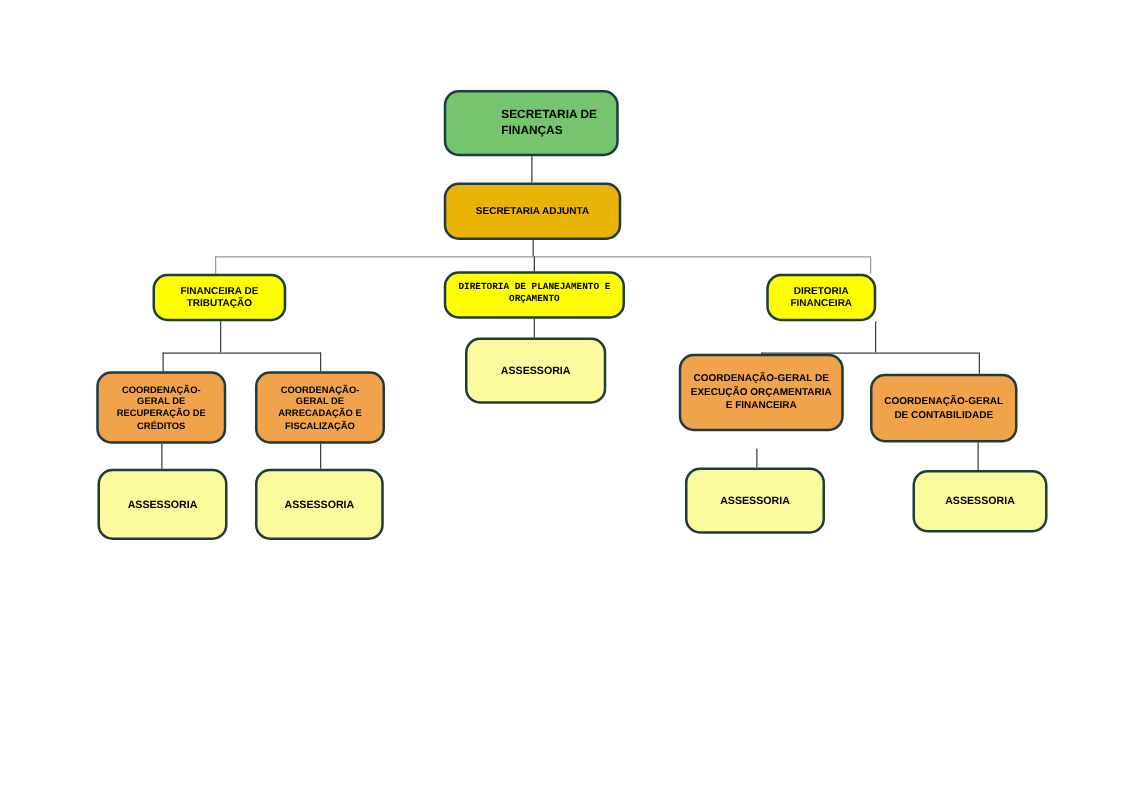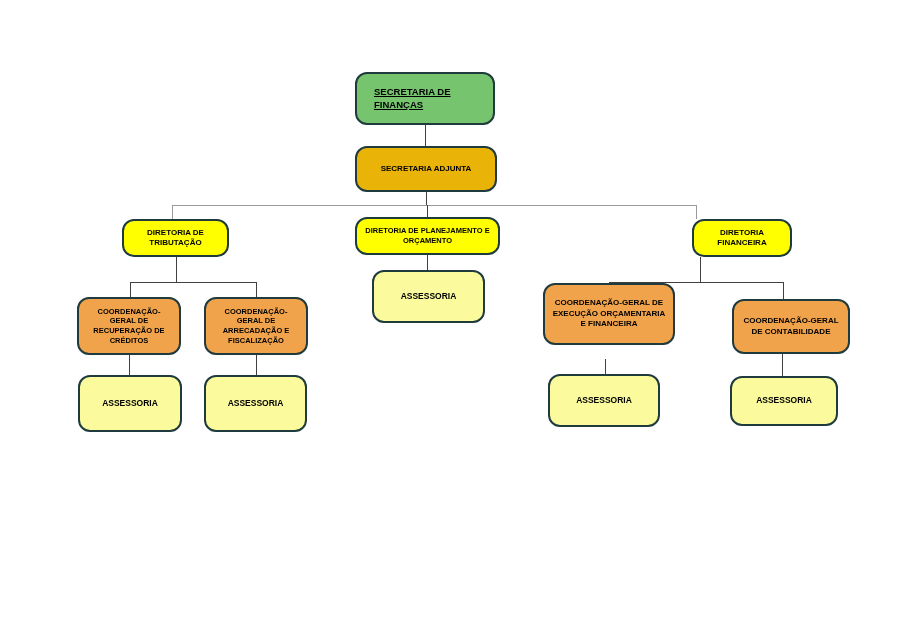--- a/index.html
+++ b/index.html
@@ -55,40 +55,40 @@
     <div class="line" style="left: 256px; top: 282px; width: 1px; height: 15px; background: rgb(64, 64, 64);"></div>
     <div class="line" style="left: 427px; top: 255px; width: 1px; height: 15px; background: rgb(64, 64, 64);"></div>
     <div class="line" style="left: 700px; top: 257px; width: 1px; height: 25px; background: rgb(64, 64, 64);"></div>
     <div class="line" style="left: 609px; top: 282px; width: 174px; height: 1px; background: rgb(64, 64, 64);"></div>
     <div class="line" style="left: 609px; top: 282px; width: 1px; height: 15px; background: rgb(64, 64, 64);"></div>
     <div class="line" style="left: 783px; top: 282px; width: 1px; height: 17px; background: rgb(64, 64, 64);"></div>
     <div class="line" style="left: 129px; top: 355px; width: 1px; height: 20px; background: rgb(64, 64, 64);"></div>
     <div class="line" style="left: 256px; top: 355px; width: 1px; height: 20px; background: rgb(64, 64, 64);"></div>
     <div class="line" style="left: 605px; top: 359px; width: 1px; height: 15px; background: rgb(64, 64, 64);"></div>
     <div class="line" style="left: 782px; top: 354px; width: 1px; height: 22px; background: rgb(64, 64, 64);"></div>
-    <div class="node align-left" style="left: 355px; top: 72px; width: 140px; height: 53px; background: rgb(118, 197, 110); border-color: rgb(31, 59, 61); color: rgb(0, 0, 0); font-size: 9.5px; padding-left: 17px; text-decoration: underline;">SECRETARIA DE
+    <div class="node align-left" style="left: 355px; top: 72px; width: 140px; height: 53px; background: rgb(118, 197, 110); border-color: rgb(31, 59, 61); color: rgb(0, 0, 0); font-size: 9.5px; padding-left: 44px;">SECRETARIA DE
 FINANÇAS</div>
     <div class="node" style="left: 355px; top: 146px; width: 142px; height: 46px; background: #eab308; border-color: rgb(31, 59, 61); color: rgb(0, 0, 0); font-size: 8px;">SECRETARIA ADJUNTA</div>
-    <div class="node" style="left: 122px; top: 219px; width: 107px; height: 38px; background: rgb(255, 255, 0); border-color: rgb(31, 59, 61); color: rgb(0, 0, 0); font-size: 8px;">DIRETORIA DE
+    <div class="node" style="left: 122px; top: 219px; width: 107px; height: 38px; background: rgb(255, 255, 0); border-color: rgb(31, 59, 61); color: rgb(0, 0, 0); font-size: 8px;">FINANCEIRA DE
 TRIBUTAÇÃO</div>
-    <div class="node" style="left: 355px; top: 217px; width: 145px; height: 38px; background: rgb(255, 255, 0); border-color: rgb(31, 59, 61); color: rgb(0, 0, 0); font-size: 7.5px;">DIRETORIA DE PLANEJAMENTO E
+    <div class="node" style="left: 355px; top: 217px; width: 145px; height: 38px; background: rgb(255, 255, 0); border-color: rgb(31, 59, 61); color: rgb(0, 0, 0); font-size: 7.5px; font-family: Liberation Mono, monospace;">DIRETORIA DE PLANEJAMENTO E
 ORÇAMENTO</div>
-    <div class="node" style="left: 692px; top: 219px; width: 100px; height: 38px; background: rgb(255, 255, 0); border-color: rgb(31, 59, 61); color: rgb(0, 0, 0); font-size: 8px;">DIRETORIA
+    <div class="node" style="left: 613px; top: 219px; width: 88px; height: 38px; background: rgb(255, 255, 0); border-color: rgb(31, 59, 61); color: rgb(0, 0, 0); font-size: 8px;">DIRETORIA
 FINANCEIRA</div>
     <div class="node" style="left: 77px; top: 297px; width: 104px; height: 58px; background: rgb(241, 163, 76); border-color: rgb(31, 59, 61); color: rgb(0, 0, 0); font-size: 7.5px;">COORDENAÇÃO-
 GERAL DE
 RECUPERAÇÃO DE
 CRÉDITOS</div>
     <div class="node" style="left: 204px; top: 297px; width: 104px; height: 58px; background: rgb(241, 163, 76); border-color: rgb(31, 59, 61); color: rgb(0, 0, 0); font-size: 7.5px;">COORDENAÇÃO-
 GERAL DE
 ARRECADAÇÃO E
 FISCALIZAÇÃO</div>
     <div class="node" style="left: 543px; top: 283px; width: 132px; height: 62px; background: rgb(241, 163, 76); border-color: rgb(31, 59, 61); color: rgb(0, 0, 0); font-size: 8px;">COORDENAÇÃO-GERAL DE
 EXECUÇÃO ORÇAMENTARIA
 E FINANCEIRA</div>
-    <div class="node" style="left: 732px; top: 299px; width: 118px; height: 55px; background: rgb(241, 163, 76); border-color: rgb(31, 59, 61); color: rgb(0, 0, 0); font-size: 8px; text-align: center;">COORDENAÇÃO-GERAL
+    <div class="node" style="left: 696px; top: 299px; width: 118px; height: 55px; background: rgb(241, 163, 76); border-color: rgb(31, 59, 61); color: rgb(0, 0, 0); font-size: 8px; text-align: center;">COORDENAÇÃO-GERAL
 DE CONTABILIDADE</div>
     <div class="node" style="left: 372px; top: 270px; width: 113px; height: 53px; background: rgb(251, 251, 157); border-color: rgb(31, 59, 61); color: rgb(0, 0, 0); font-size: 8.5px;">ASSESSORIA</div>
     <div class="node" style="left: 78px; top: 375px; width: 104px; height: 57px; background: rgb(251, 251, 157); border-color: rgb(31, 59, 61); color: rgb(0, 0, 0); font-size: 8.5px;">ASSESSORIA</div>
     <div class="node" style="left: 204px; top: 375px; width: 103px; height: 57px; background: rgb(251, 251, 157); border-color: rgb(31, 59, 61); color: rgb(0, 0, 0); font-size: 8.5px;">ASSESSORIA</div>
     <div class="node" style="left: 548px; top: 374px; width: 112px; height: 53px; background: rgb(251, 251, 157); border-color: rgb(31, 59, 61); color: rgb(0, 0, 0); font-size: 8.5px;">ASSESSORIA</div>
     <div class="node" style="left: 730px; top: 376px; width: 108px; height: 50px; background: rgb(251, 251, 157); border-color: rgb(31, 59, 61); color: rgb(0, 0, 0); font-size: 8.5px;">ASSESSORIA</div>
   </div>
 
 </body></html>

